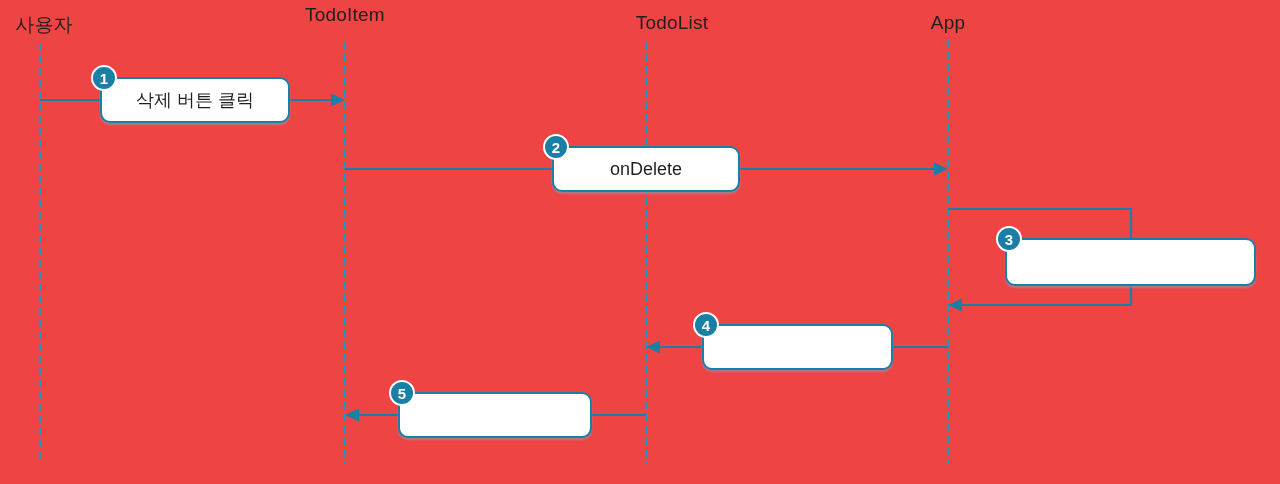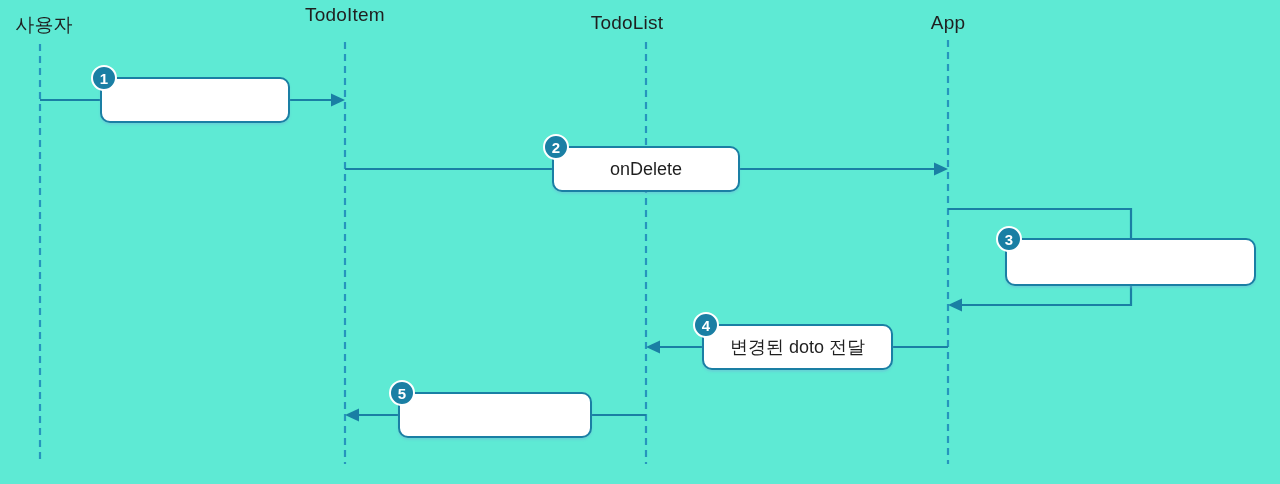--- a/index.html
+++ b/index.html
@@ -8,21 +8,21 @@
     --text:#1f1f1f;
     --box-background:#ffffff;
     --badge-text:#ffffff;
   }
   *{margin:0;padding:0;box-sizing:border-box;}
   html,body{background:#ffffff;}
   body{font-family:"Liberation Sans","DejaVu Sans",sans-serif;}
   .diagram{
     position:relative;
     width:1280px;height:484px;
-    background:#5eead4;
+    background:#ef4444;
     overflow:hidden;
   }
   .layer{position:absolute;left:0;top:0;}
   .lifeline{
     stroke:var(--lifeline);
     stroke-width:2.2;
     stroke-dasharray:7 5;
     fill:none;
   }
   .msg-line{
@@ -97,38 +97,38 @@
 
     <line class="msg-line" x1="948" y1="347" x2="658" y2="347"></line>
     <polygon class="arrowhead" points="646,347 660,340.5 660,353.5"></polygon>
 
     <line class="msg-line" x1="646" y1="415" x2="357" y2="415"></line>
     <polygon class="arrowhead" points="345,415 359,408.5 359,421.5"></polygon>
   </svg>
 
   <div class="actor" style="left:44px;top:12px">사용자</div>
   <div class="actor" style="left:345px;top:4px">TodoItem</div>
-  <div class="actor" style="left:627px;top:12px">TodoList</div>
+  <div class="actor" style="left:672px;top:12px">TodoList</div>
   <div class="actor" style="left:948px;top:12px">App</div>
 
   <div class="msg-box" style="left:100px;top:77px;width:190px;height:46px">
     <span class="badge">1</span>
+    <span class="msg-label">삭제 버튼 클릭</span>
   </div>
 
   <div class="msg-box" style="left:552px;top:146px;width:188px;height:46px">
     <span class="badge">2</span>
     <span class="msg-label">onDelete</span>
   </div>
 
   <div class="msg-box" style="left:1005px;top:238px;width:251px;height:48px">
     <span class="badge">3</span>
   </div>
 
   <div class="msg-box" style="left:702px;top:324px;width:191px;height:46px">
     <span class="badge">4</span>
-    <span class="msg-label">변경된 doto 전달</span>
   </div>
 
   <div class="msg-box" style="left:398px;top:392px;width:194px;height:46px">
     <span class="badge">5</span>
   </div>
 
 </div>
 
 </body></html>

